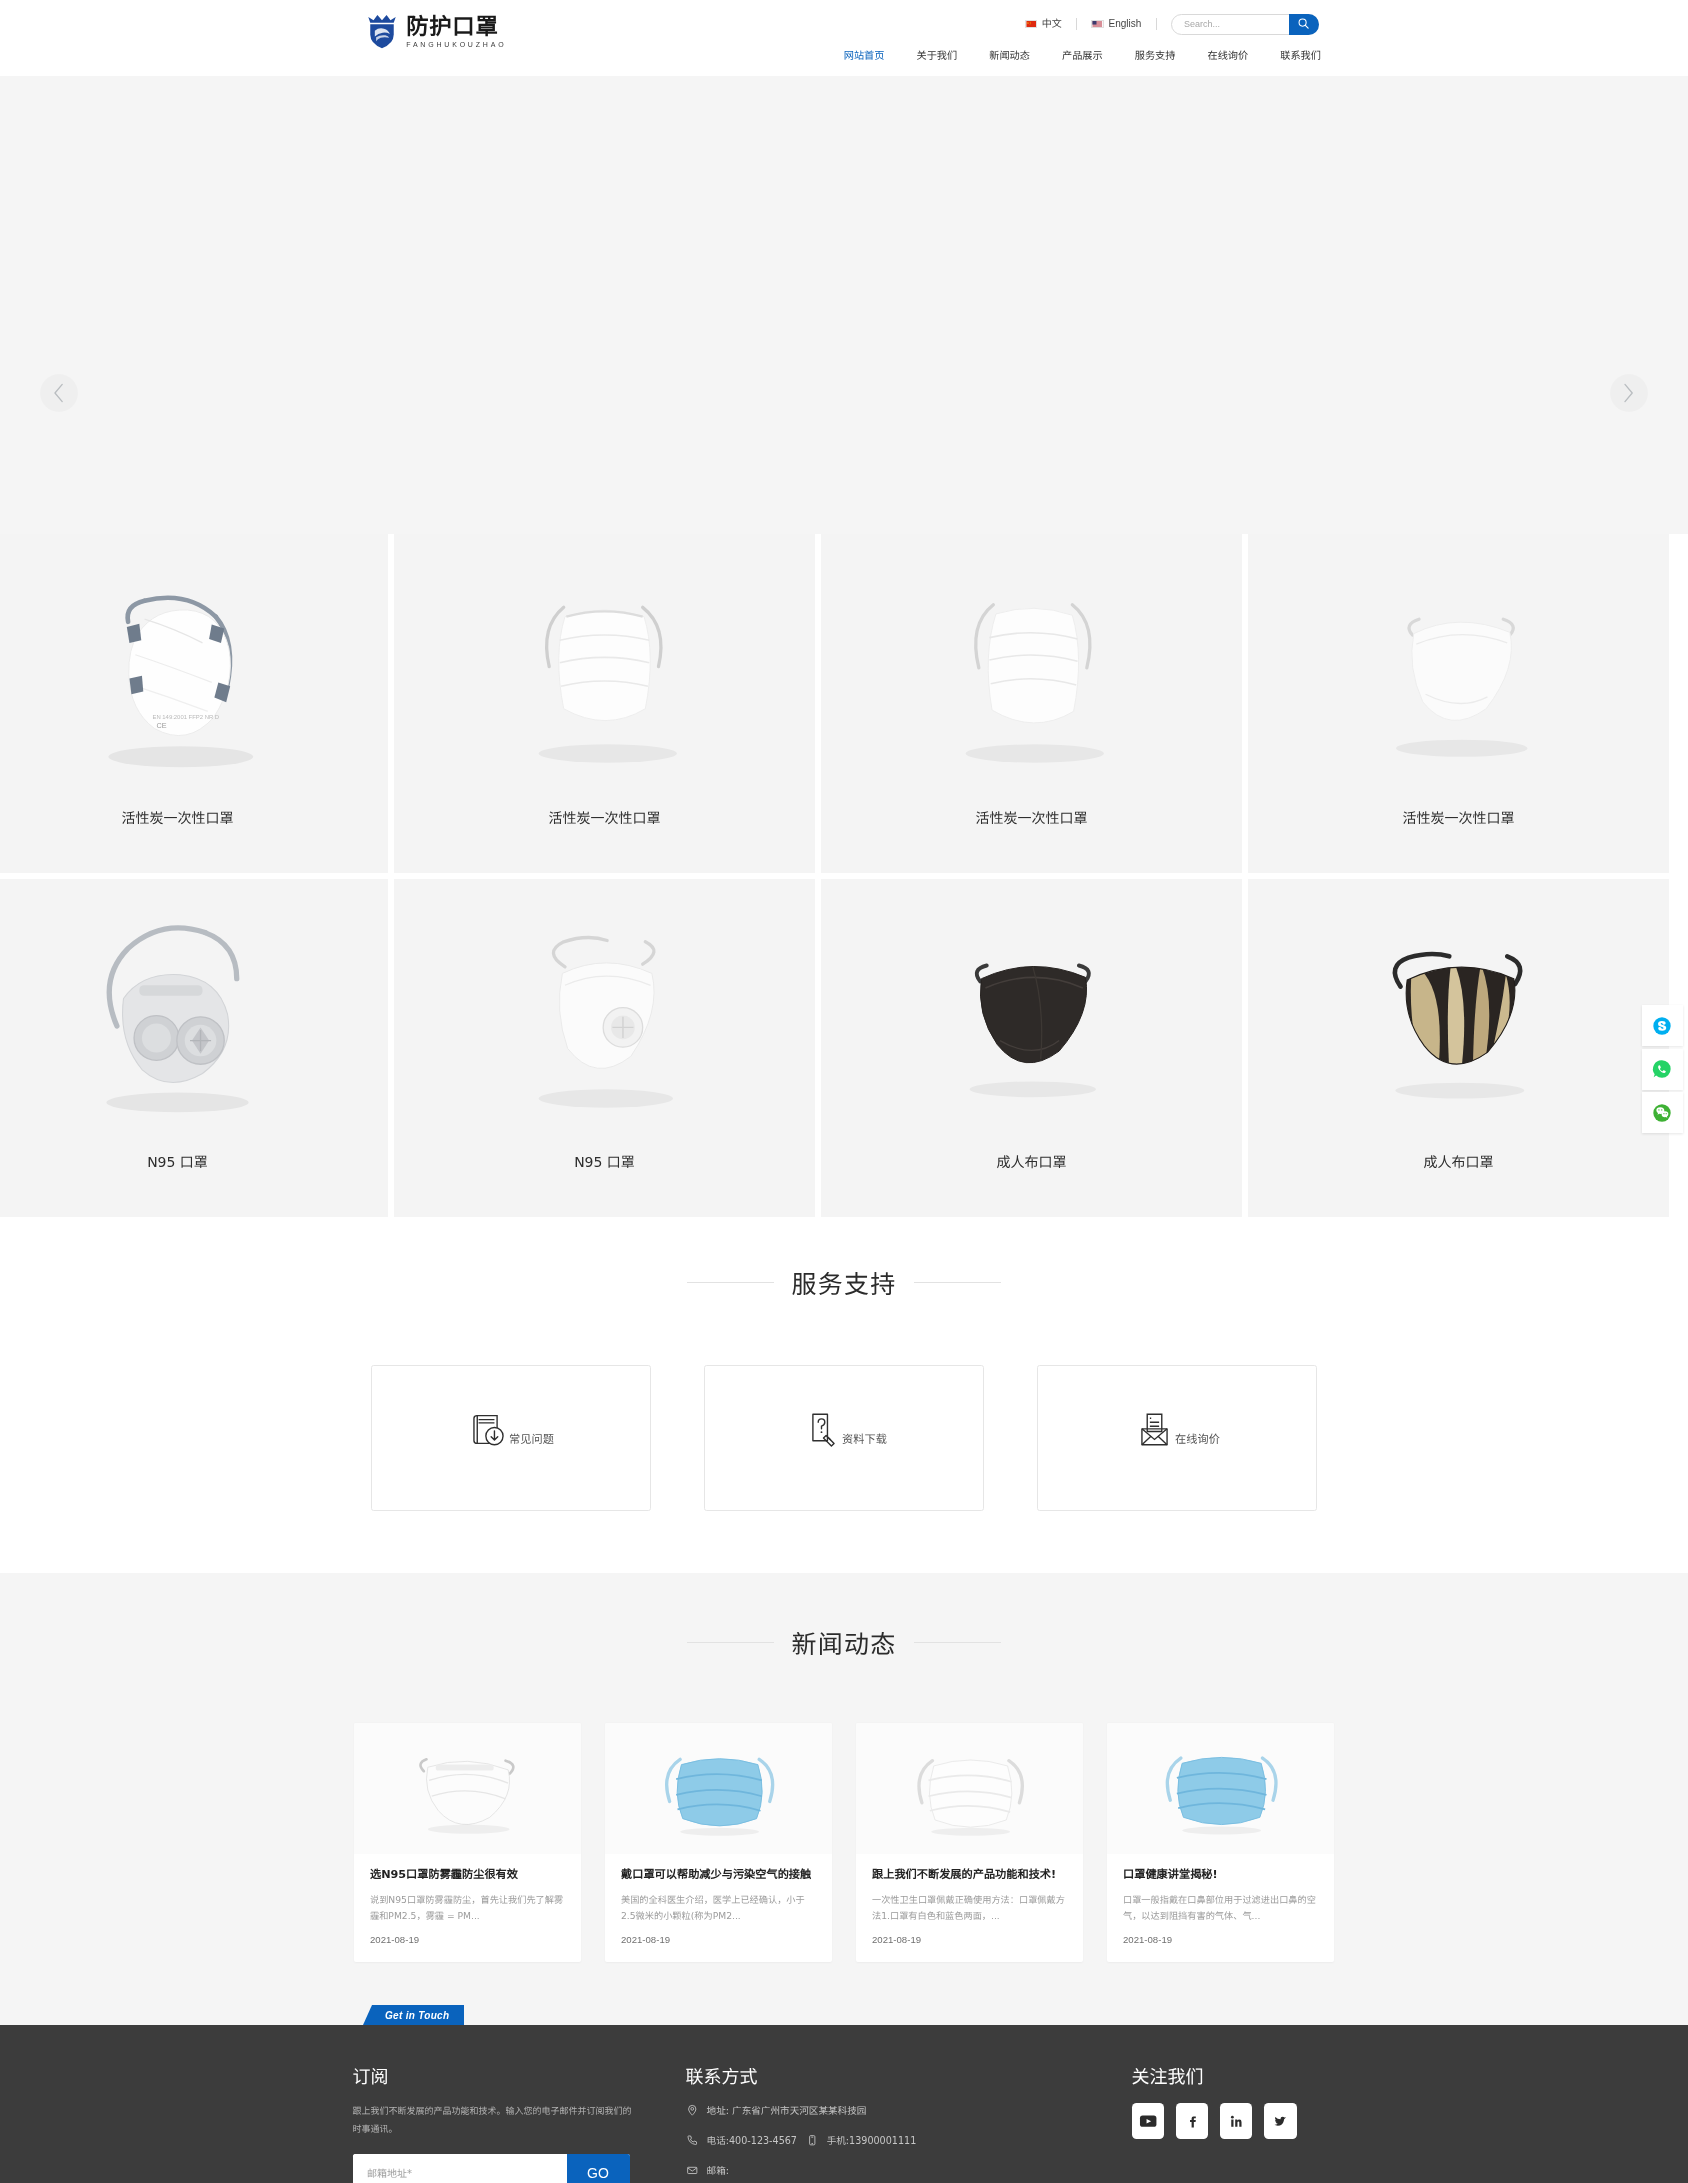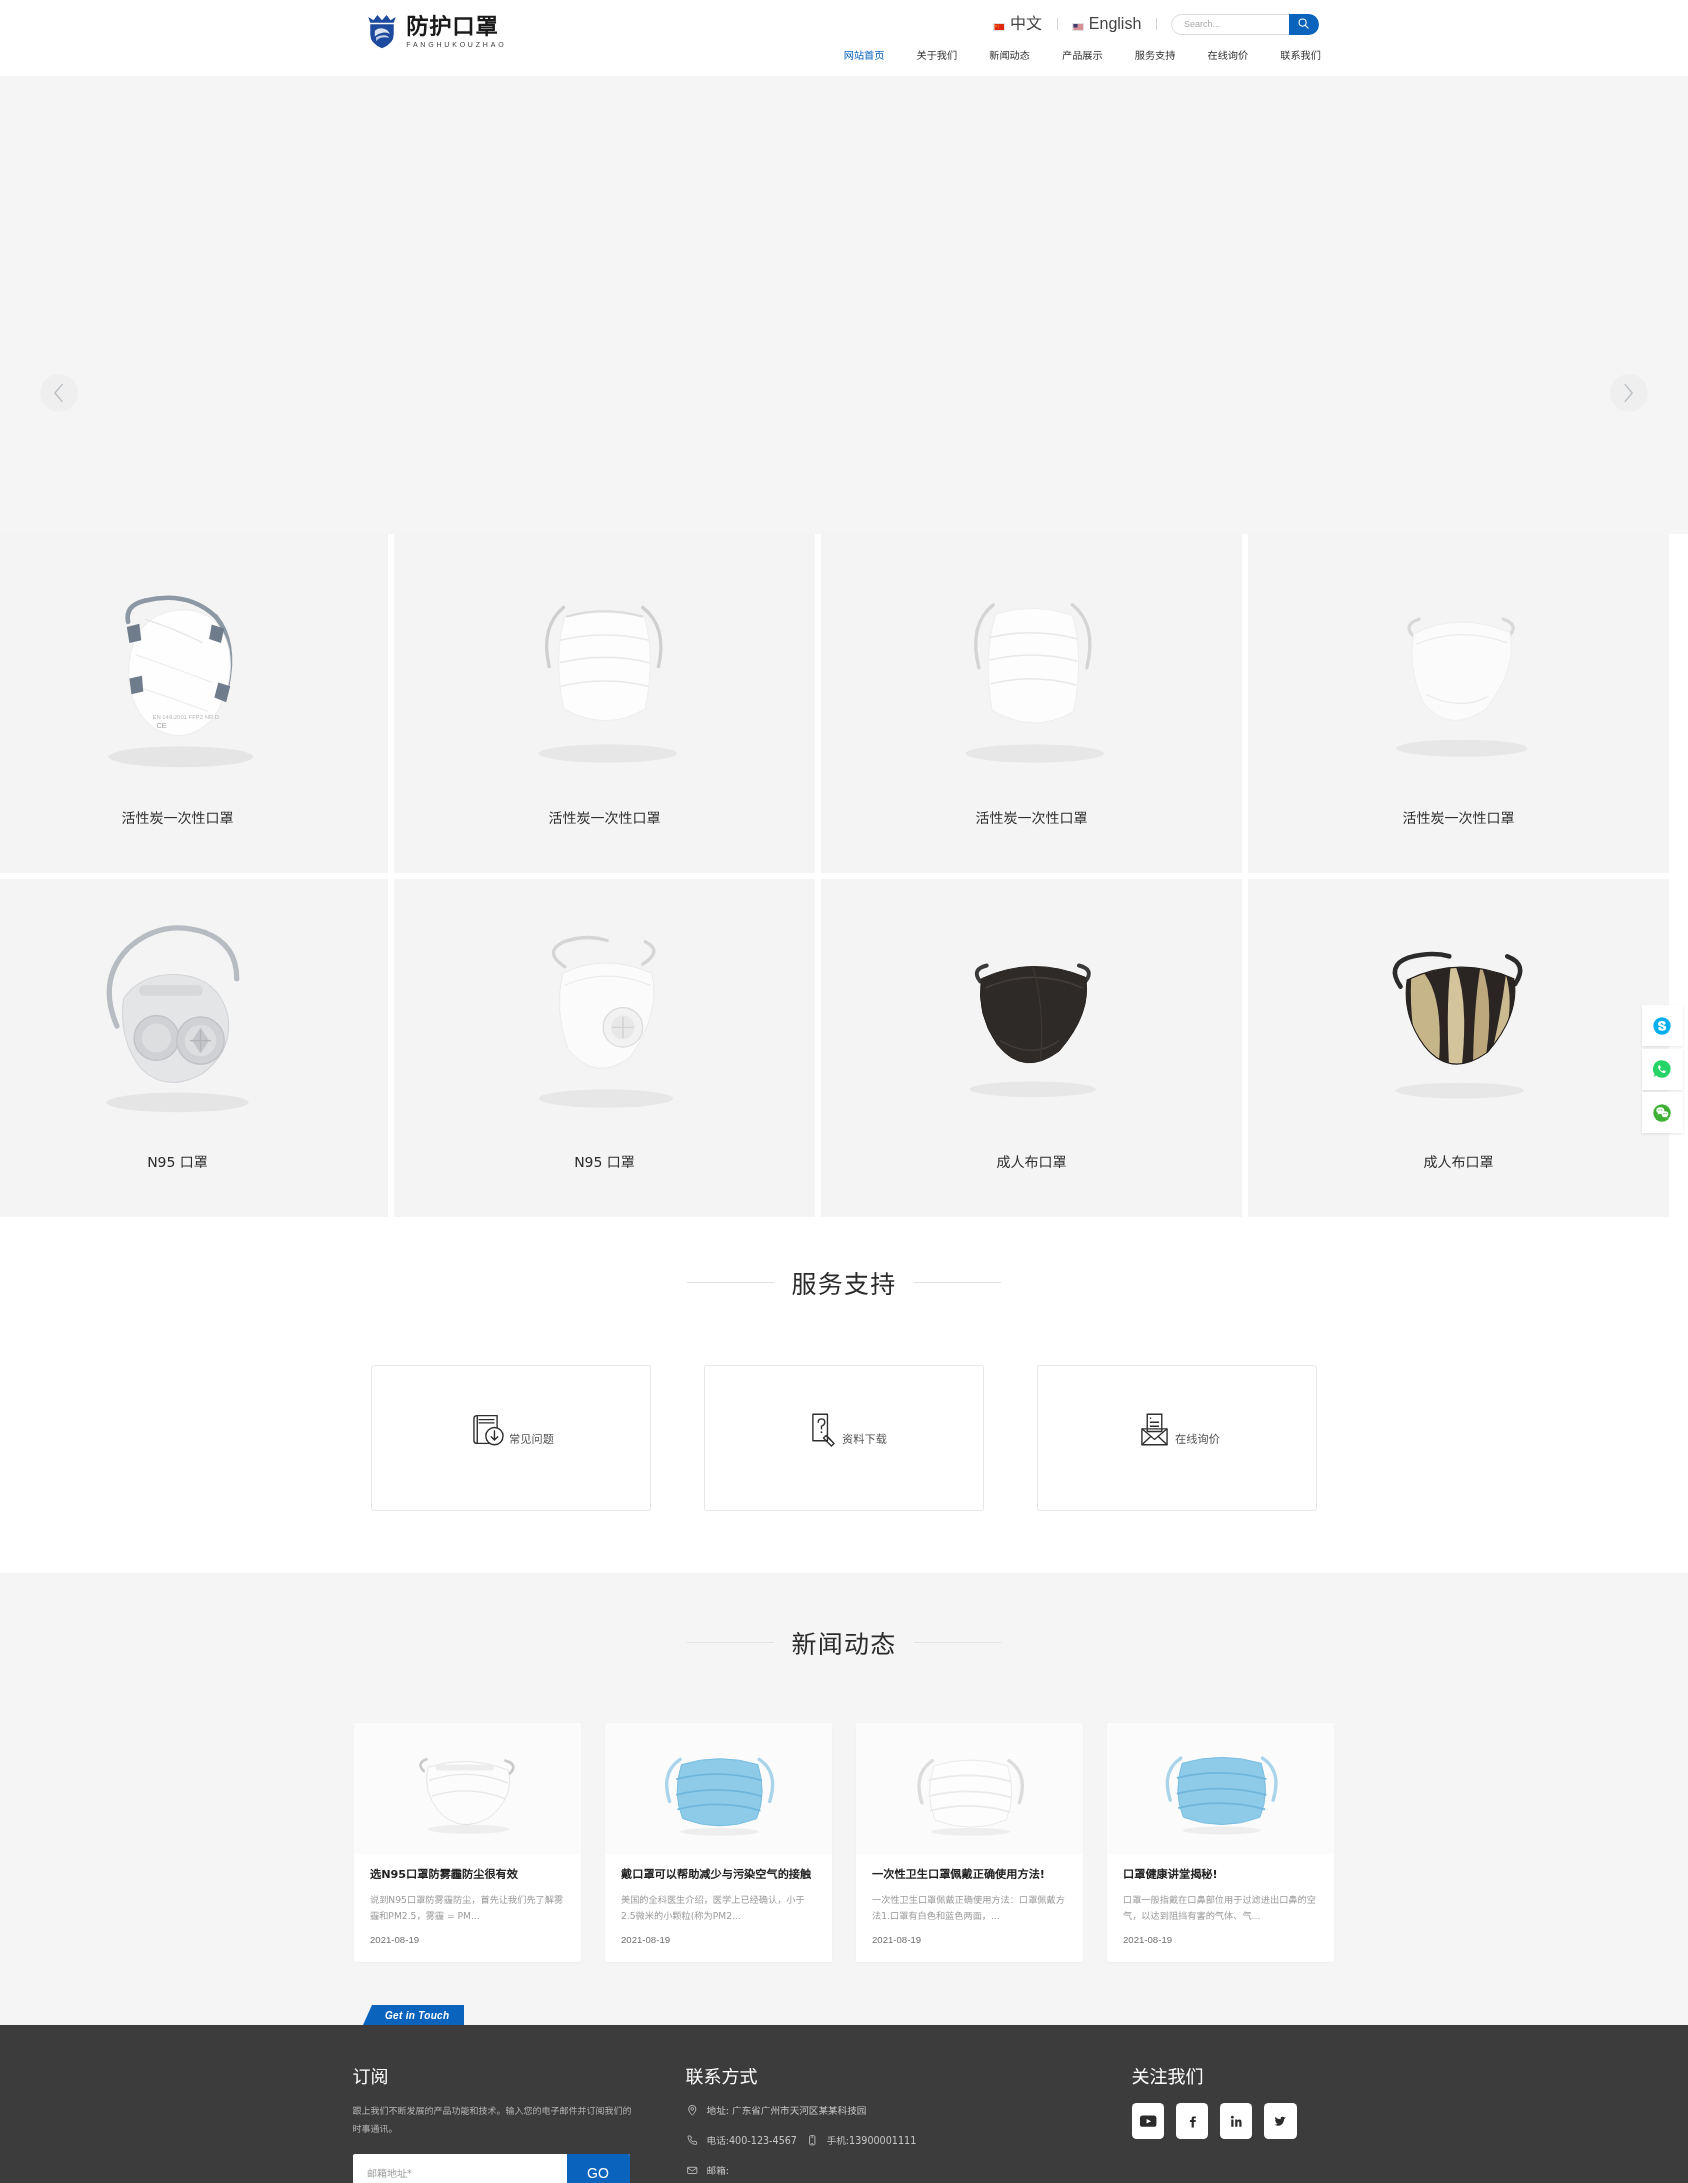--- a/index.html
+++ b/index.html
@@ -53,24 +53,24 @@
     position: absolute;
     right: 369px;
     top: 13px;
     display: flex;
     align-items: center;
     gap: 0px;
     height: 22.4px;
   }
   .lang-item {
     display: flex;
-    align-items: flex-end;
+    align-items: center;
     gap: 4.6px;
     padding: 0 14.5px;
-    font-size: 16px;
+    font-size: 10px;
     color: #444;
     cursor: pointer;
     height: 14.5px;
     line-height: 14.5px;
   }
   .lang-sep { width: 0.7px; height: 12px; background: #d8d8d8; }
   .flag { width: 12.5px; height: 8.6px; display: block; border: 0.7px solid rgba(0,0,0,.12); }
   .search-wrap {
     margin-left: 14.5px;
     position: relative;
@@ -794,21 +794,21 @@
             <path d="M58 42 Q28 62 42 106" stroke="#dcdcdc" stroke-width="5" fill="none" stroke-linecap="round"></path>
             <path d="M174 42 Q204 62 190 106" stroke="#dcdcdc" stroke-width="5" fill="none" stroke-linecap="round"></path>
             <path d="M60 50 Q116 32 172 50 Q186 94 170 132 Q116 154 62 132 Q46 94 60 50 Z" fill="#fdfdfd" stroke="#e8e8e8" stroke-width="1.4"></path>
             <path d="M52 72 Q116 56 178 74" stroke="#eaeaea" stroke-width="2.6" fill="none"></path>
             <path d="M52 96 Q116 80 178 98" stroke="#eaeaea" stroke-width="2.6" fill="none"></path>
             <path d="M54 118 Q116 102 176 120" stroke="#eaeaea" stroke-width="2.6" fill="none"></path>
             <ellipse cx="116" cy="150" rx="60" ry="6" fill="#000" opacity=".05"></ellipse>
           </svg>
         </div>
         <div class="news-body">
-          <div class="news-title">一次性卫生口罩佩戴正确使用方法!</div>
+          <div class="news-title">跟上我们不断发展的产品功能和技术!</div>
           <div class="news-desc">一次性卫生口罩佩戴正确使用方法：口罩佩戴方法1.口罩有白色和蓝色两面，...</div>
           <div class="news-date">2021-08-19</div>
         </div>
       </article>
 
       <article class="news-card">
         <div class="news-thumb">
           <svg width="152" height="112" viewBox="0 0 230 170">
             <path d="M54 38 Q24 58 38 102" stroke="#a9d4ea" stroke-width="5" fill="none" stroke-linecap="round"></path>
             <path d="M178 38 Q208 58 194 102" stroke="#a9d4ea" stroke-width="5" fill="none" stroke-linecap="round"></path>

